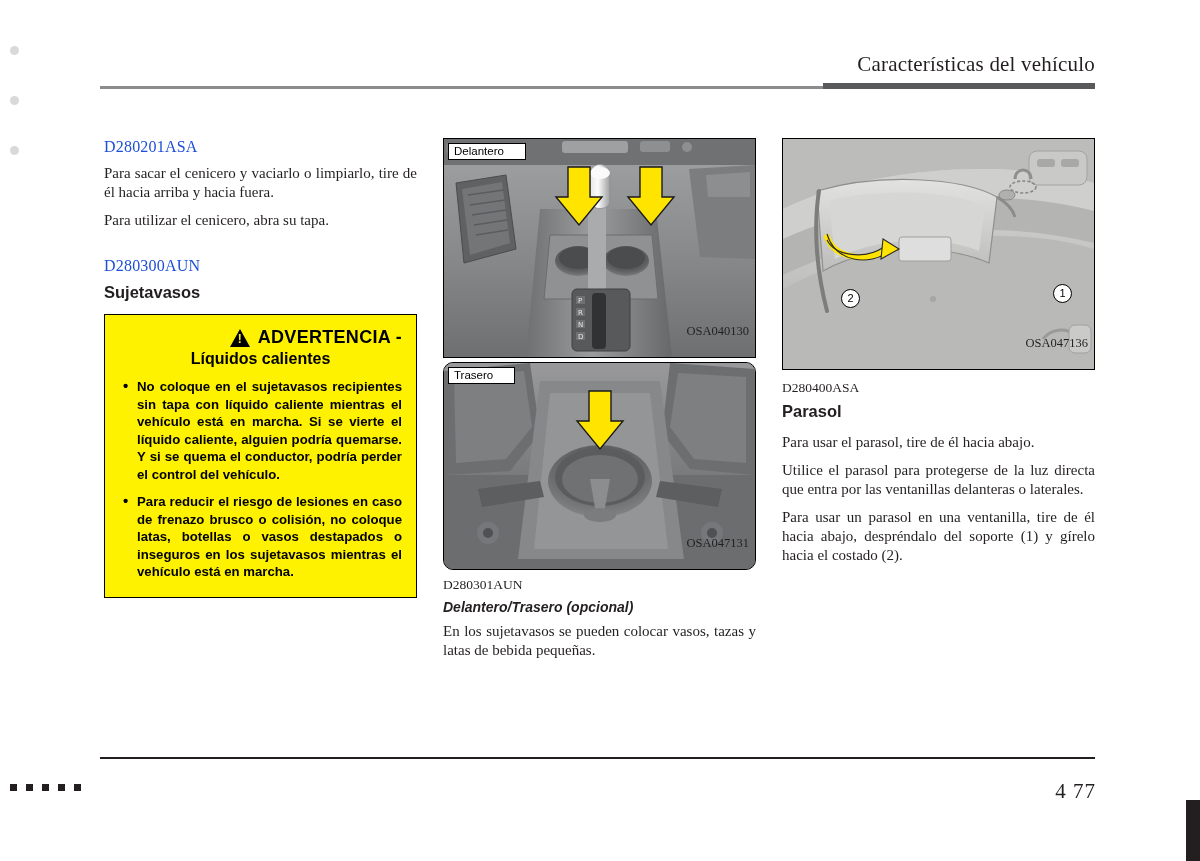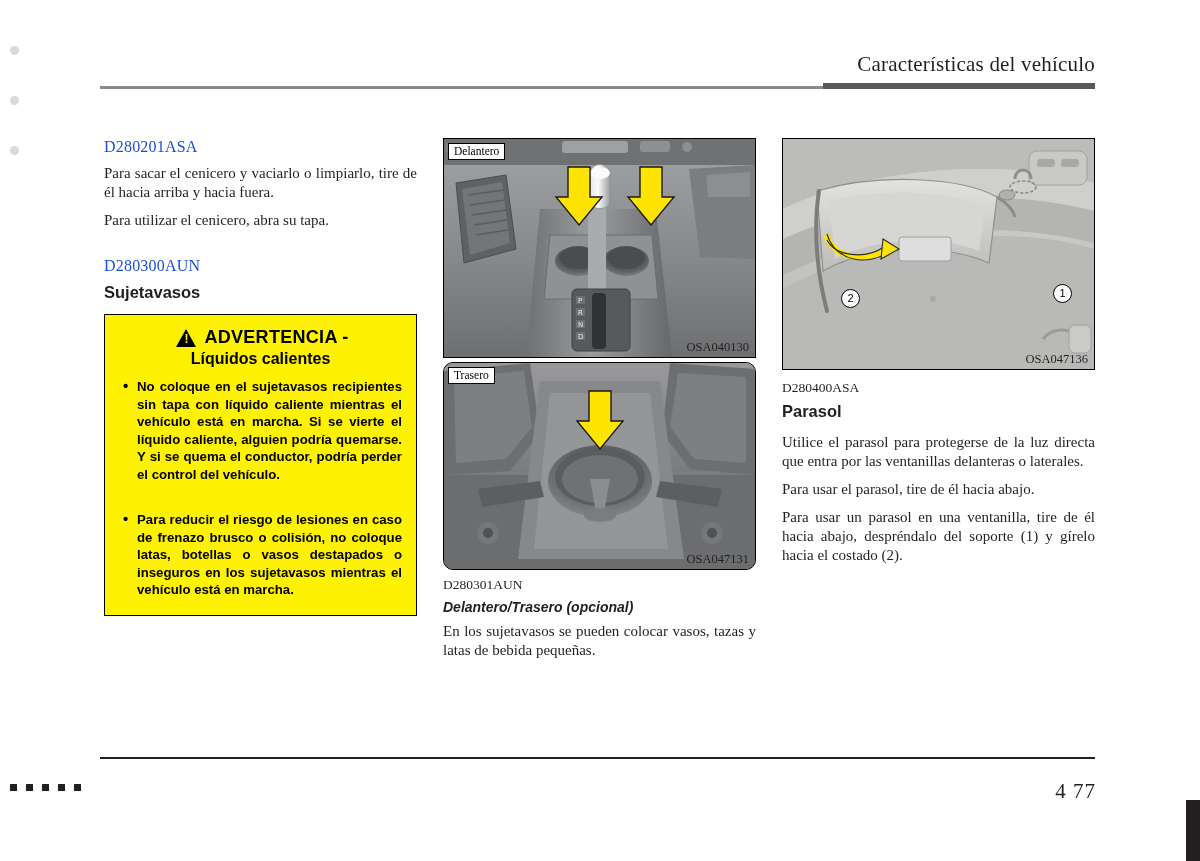--- a/index.html
+++ b/index.html
@@ -97,21 +97,21 @@
     border: 1px solid #000000;
     background: #fff200;
     padding: 12px 14px 16px 14px;
     box-sizing: border-box;
     width: 313px;
   }
   .warning-head {
     display: flex;
     align-items: center;
     gap: 8px;
-    justify-content: center;
+    justify-content: flex-end;
     padding-left: 4px;
   }
   .warn-tri {
     width: 0; height: 0;
     border-left: 10px solid transparent;
     border-right: 10px solid transparent;
     border-bottom: 18px solid #000;
     position: relative;
     flex: 0 0 auto;
   }
@@ -149,21 +149,21 @@
     list-style: none;
   }
   ul.warn-list li {
     position: relative;
     font-family: "Liberation Sans", sans-serif;
     font-weight: bold;
     font-size: 13.2px;
     line-height: 17.5px;
     color: #000;
     text-align: justify;
-    margin-bottom: 28px;
+    margin-bottom: 10px;
   }
   ul.warn-list li:last-child { margin-bottom: 0; }
   ul.warn-list li::before {
     content: "\2022";
     position: absolute;
     left: -14px;
     top: -1px;
     font-size: 15px;
   }
 
@@ -173,32 +173,32 @@
     border: 1px solid #000;
     box-sizing: border-box;
     overflow: hidden;
   }
   .fig-caption {
     font-family: "Liberation Serif", serif;
     font-size: 12.5px;
     color: #231f20;
     position: absolute;
     right: 6px;
-    bottom: 2px;
+    bottom: 18px;
     background: rgba(255,255,255,0.0);
   }
   .fig-label {
     position: absolute;
     left: 4px;
     top: 4px;
     background: #ffffff;
     border: 1px solid #000;
-    font-family: Liberation Serif, serif;
+    font-family: Liberation Sans, sans-serif;
     font-size: 11.5px;
-    padding: 1px 5px 2px 5px;
+    padding: 1px 21px 2px 5px;
     color: #000;
   }
 
   
   #fig-console {
     width: 313px;
     height: 220px;
     background: linear-gradient(180deg, #9c9c9c 0%, #8a8a8a 30%, #77797b 100%);
   }
   
@@ -518,22 +518,22 @@
         <rect x="286" y="186" width="22" height="28" rx="6" fill="#cacac8" stroke="#a0a0a0" stroke-width="1"></rect>
         <circle cx="150" cy="160" r="3" fill="#a6a6a4"></circle>
       </svg>
       <div class="callout" style="left:270px; top:145px;">1</div>
       <div class="callout" style="left:58px; top:150px;">2</div>
       <div class="fig-caption">OSA047136</div>
     </div>
 
     <div class="fig-code" style="margin-top:10px;">D280400ASA</div>
     <h3 class="section">Parasol</h3>
+    <p class="body">Para usar el parasol, tire de él hacia abajo.</p>
     <p class="body">Utilice el parasol para protegerse de la luz directa que entra por las ventanillas delanteras o laterales.</p>
-    <p class="body">Para usar el parasol, tire de él hacia abajo.</p>
     <p class="body last">Para usar un parasol en una ventanilla, tire de él hacia abajo, despréndalo del soporte (1) y gírelo hacia el costado (2).</p>
   </div>
 
   <div class="footer-rule"></div>
   <div class="page-num">4 77</div>
   <div class="edge-dots">
     <span style="left:10px;"></span>
     <span style="left:26px;"></span>
     <span style="left:42px;"></span>
     <span style="left:58px;"></span>

